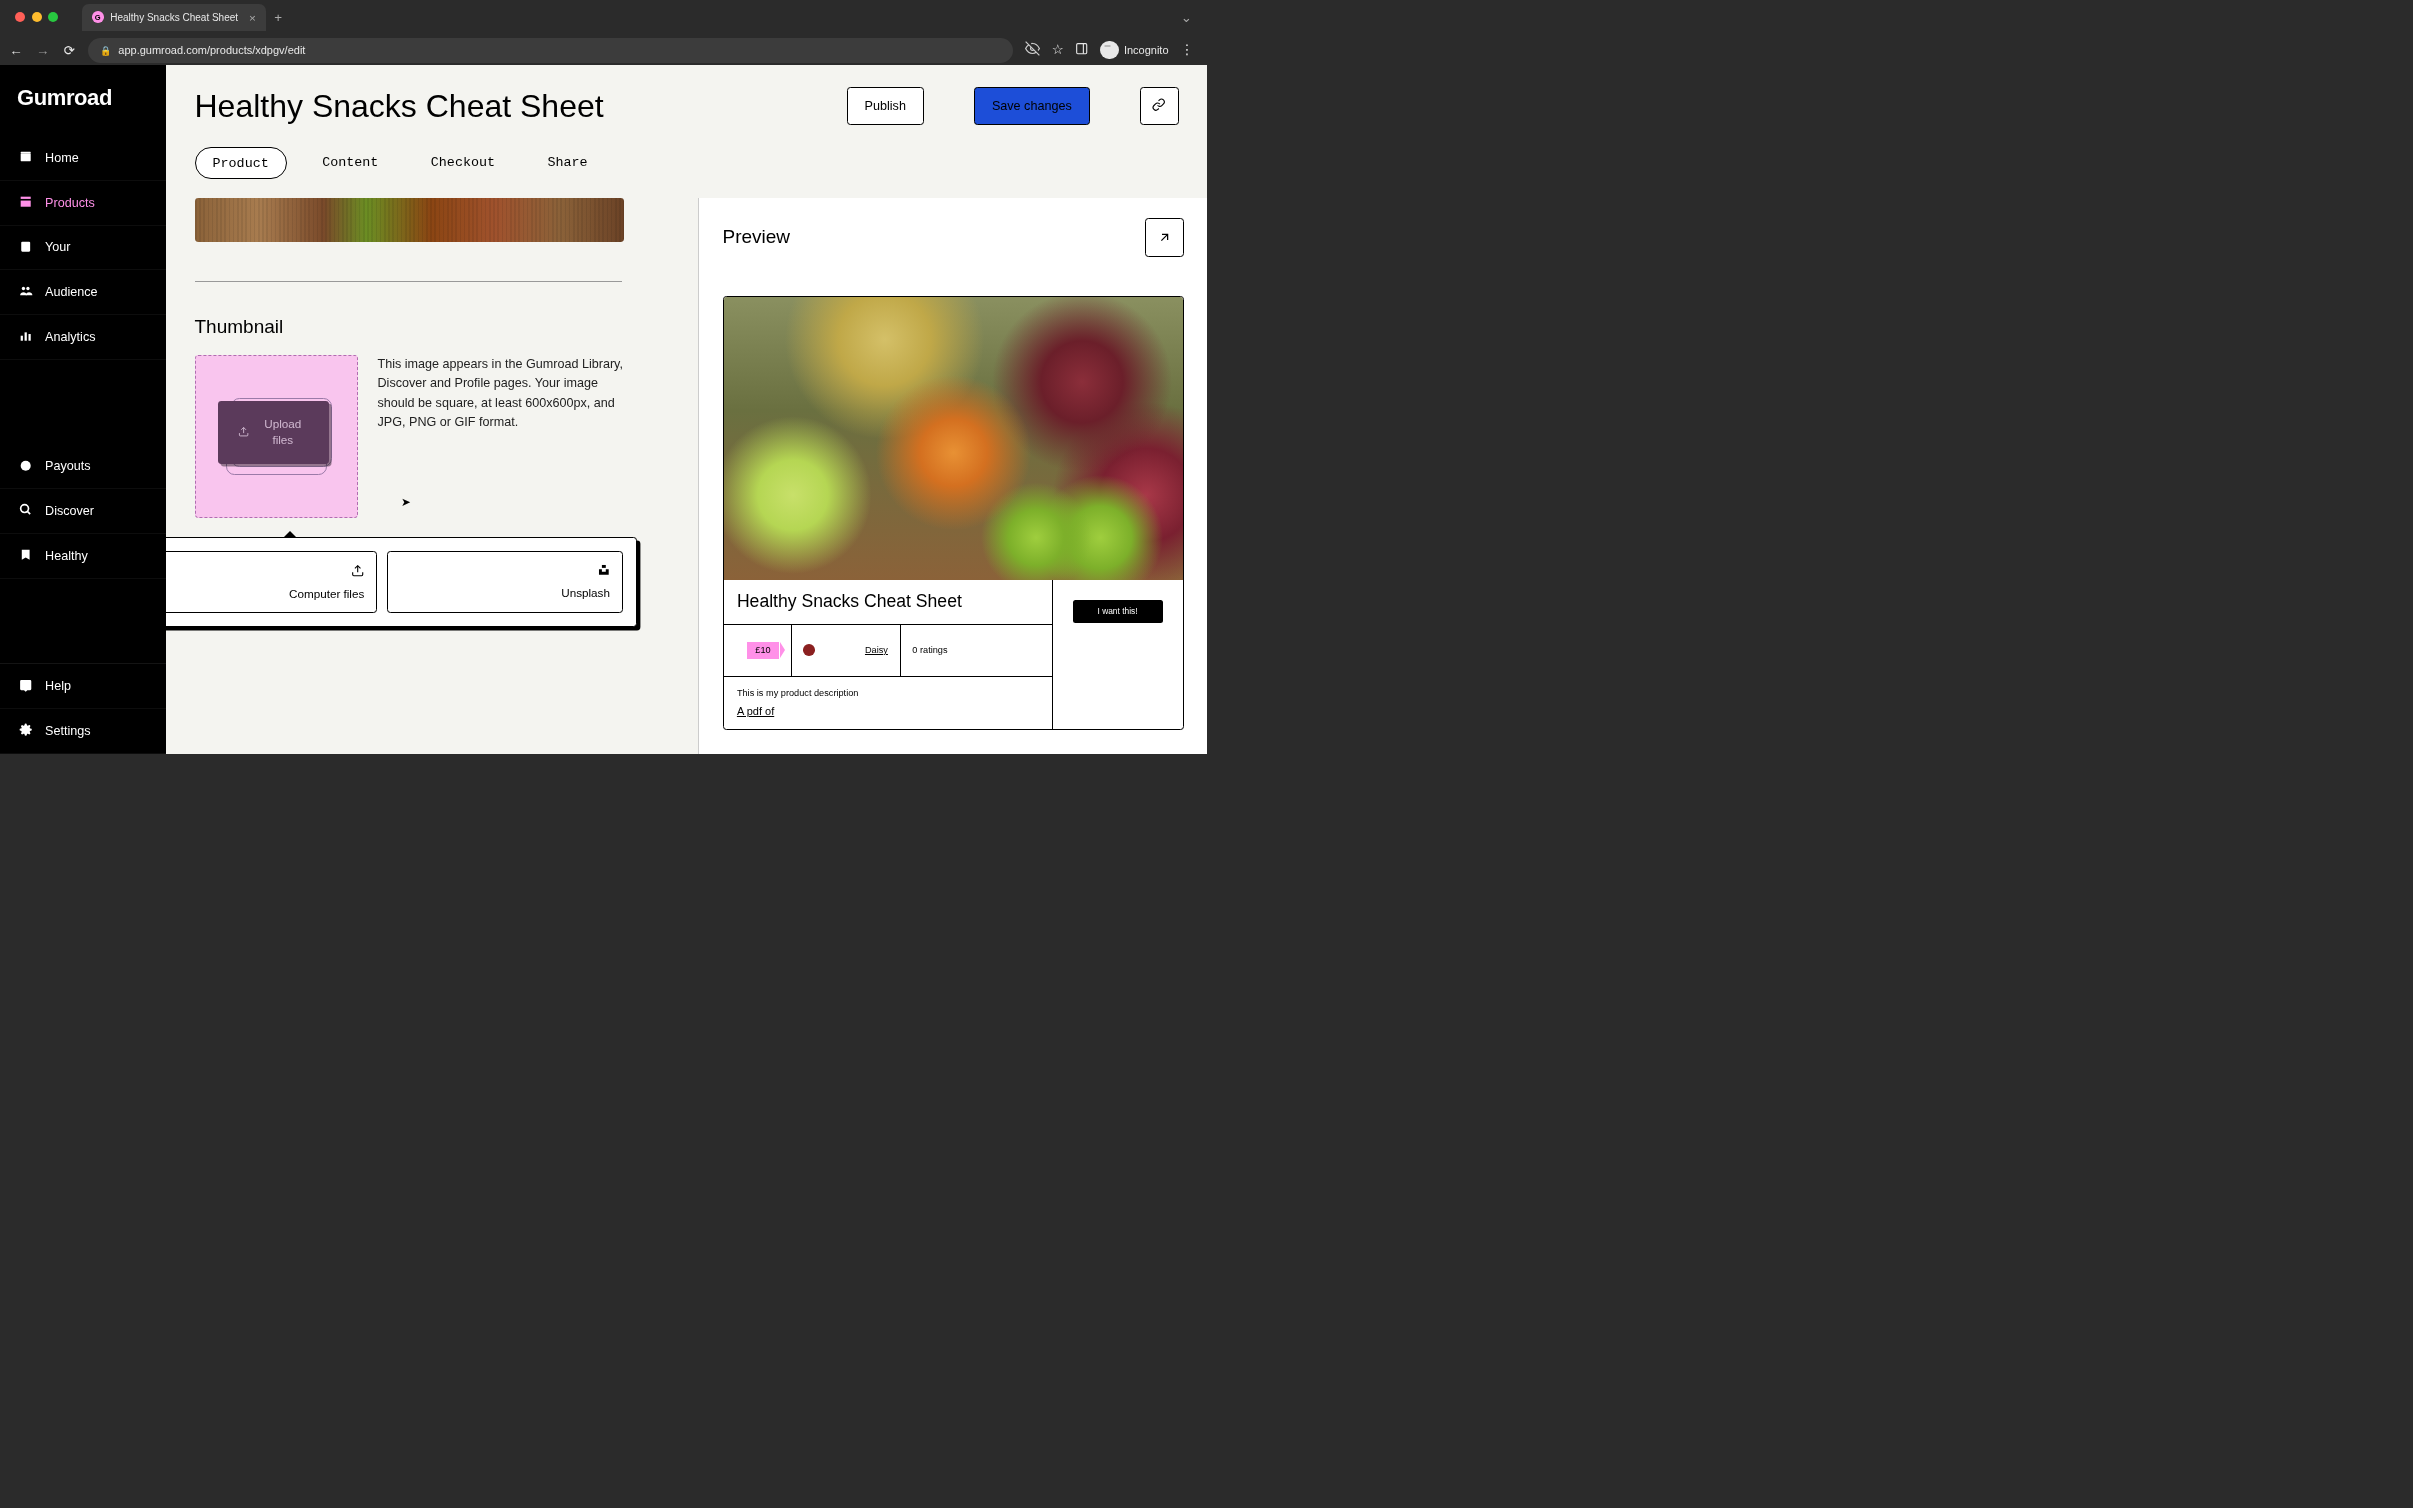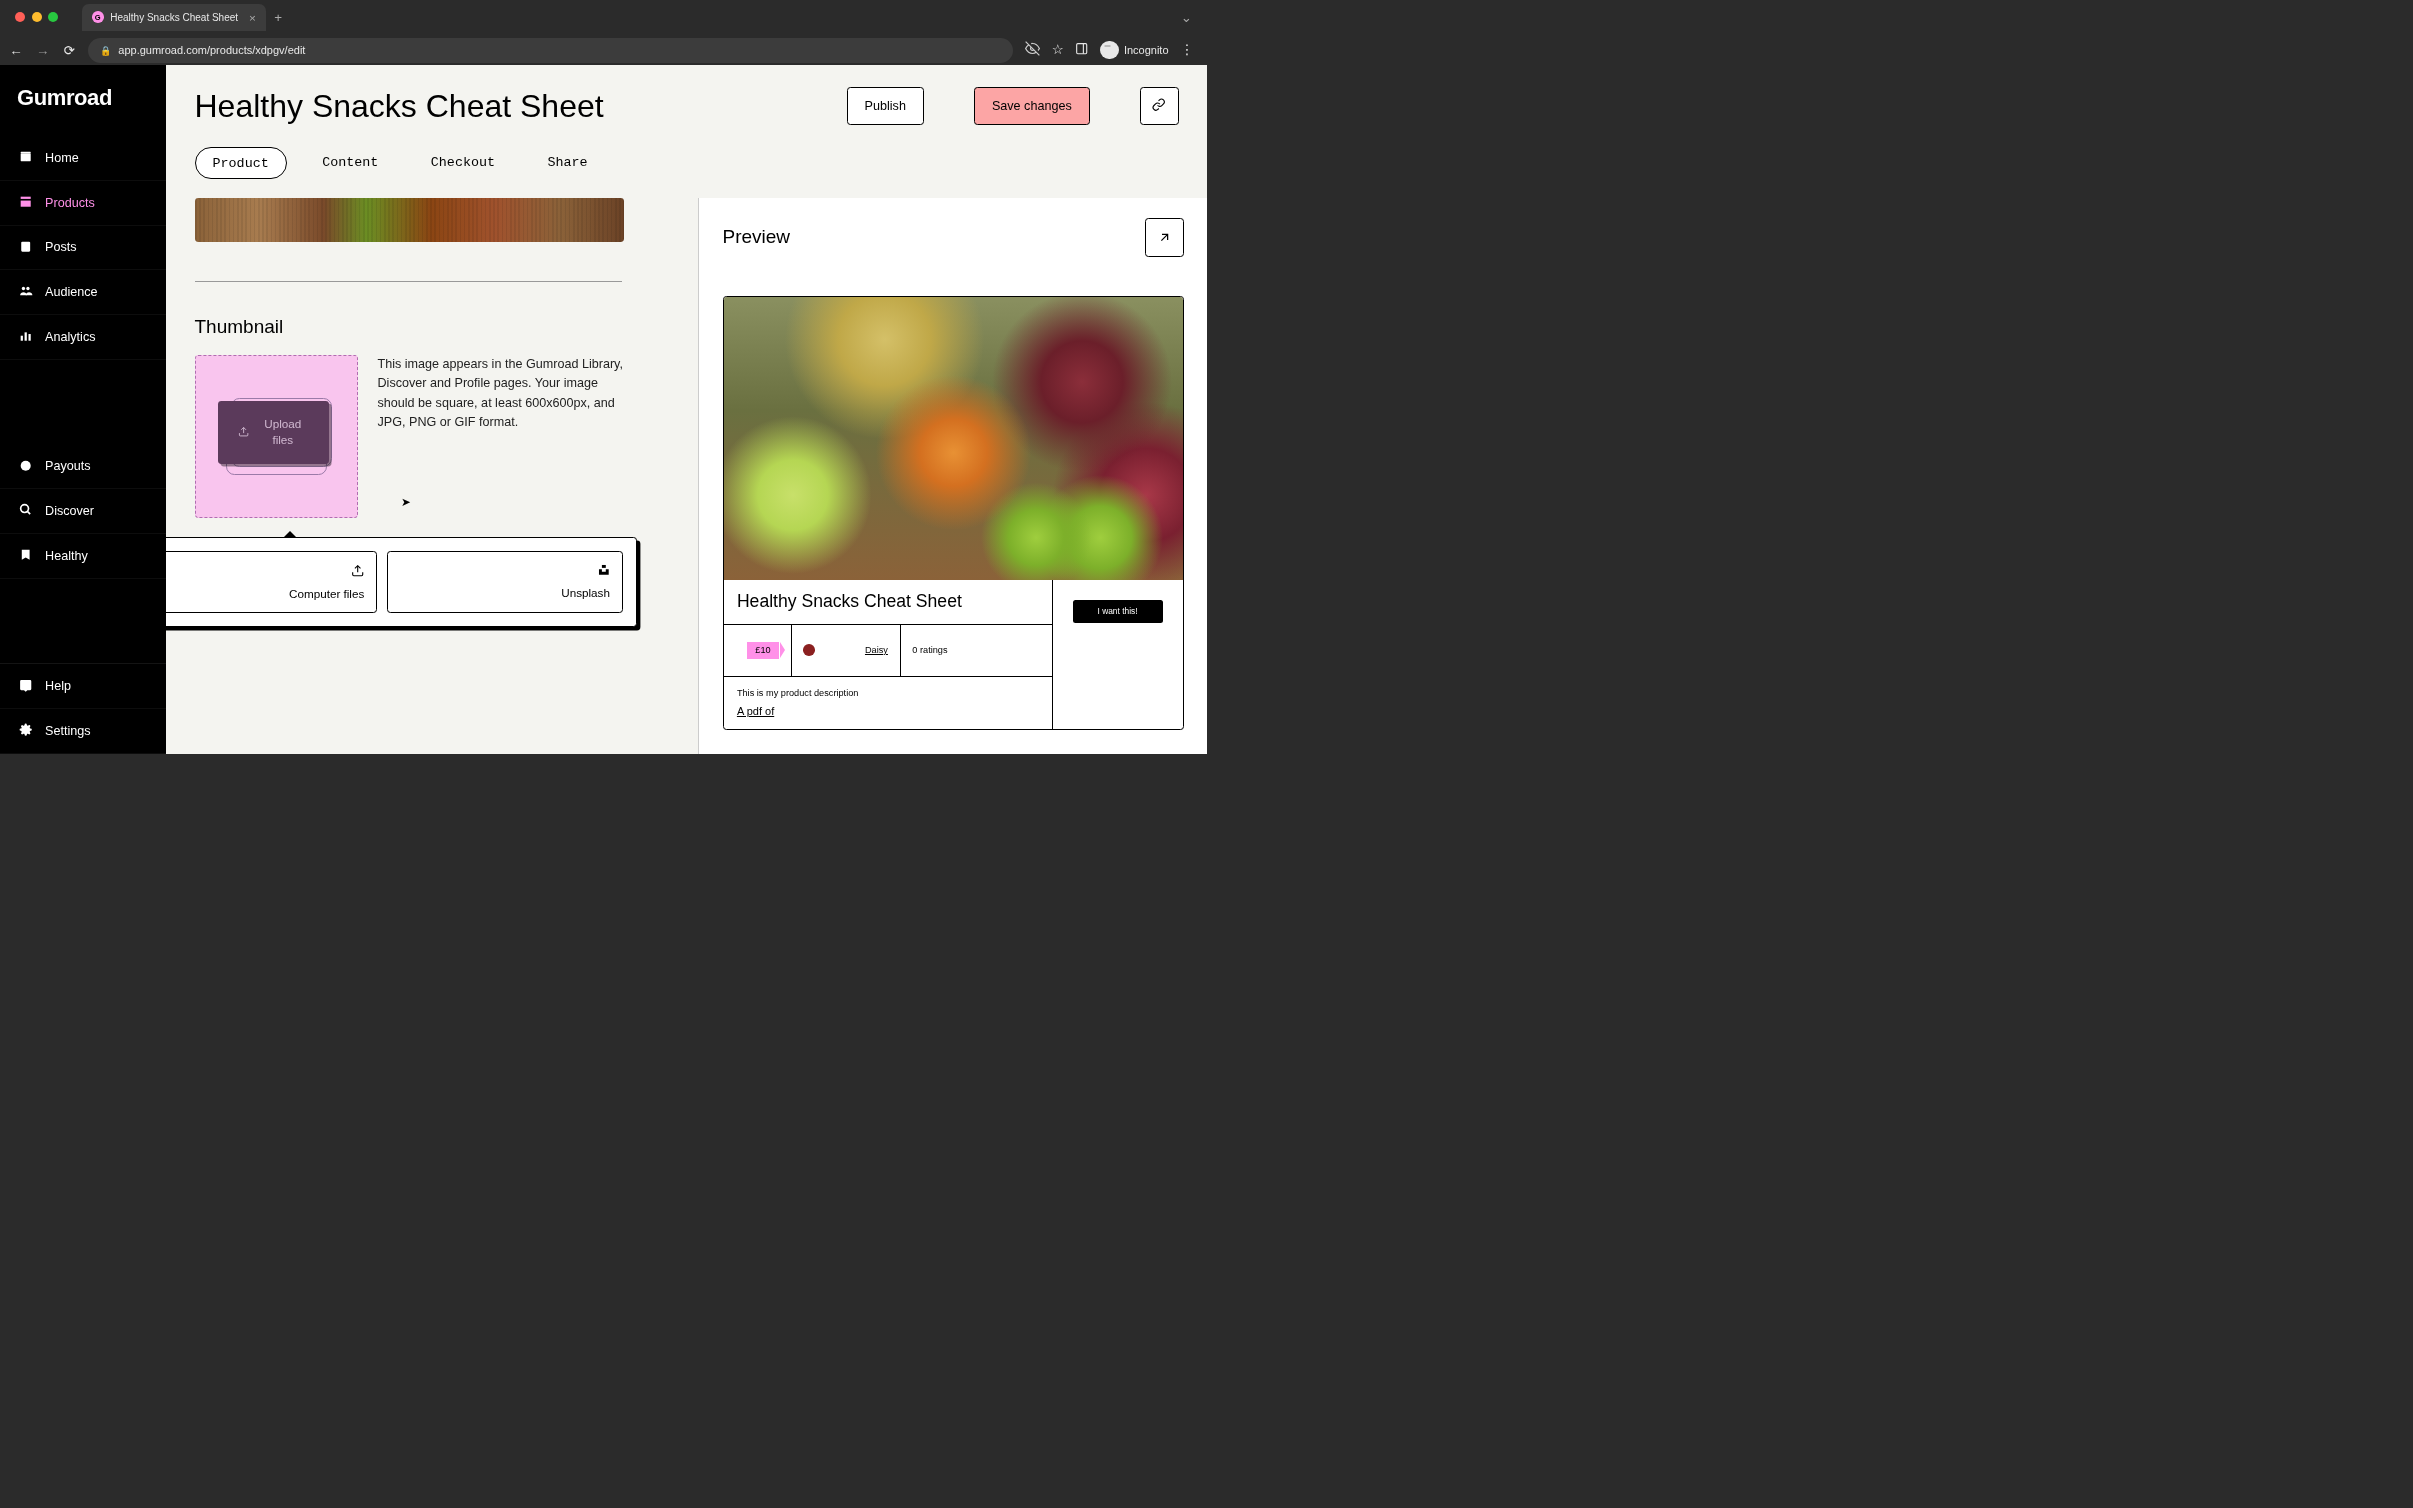--- a/index.html
+++ b/index.html
@@ -38,21 +38,21 @@
 .nav-spacer { flex: 1; border-bottom: none;}
 .nav-bottom { border-top: 0.8px solid rgba(255,255,255,0.08);}
 
 
 .main { flex: 1; display: flex; flex-direction: column; overflow: hidden; }
 .header { padding: 22px 28.5px 0; }
 .header-row { display: flex; align-items: center; }
 .page-title { font-size: 32px; font-weight: 500; flex: 1; }
 .header-actions { display: flex; gap: 10px; }
 .btn { border: 0.8px solid #000; background: #fff; padding: 10px 17px; font-size: 12.6px; border-radius: 3.4px; cursor: pointer; margin-left: 40px; }
-.btn.primary { background: #fca5a5; }
+.btn.primary { background: #1d4ed8; }
 .btn.icon-only { padding: 10px 11.7px; }
 .tabs { display: flex; gap: 18.4px; margin-top: 22px; }
 .tab-pill { padding: 7.5px 17px; border-radius: 17px; font-size: 13.4px; cursor: pointer; font-family: Liberation Mono, monospace; }
 .tab-pill.active { border: 0.8px solid #000; background: #fff; }
 
 .content-split { display: flex; flex: 1; overflow: hidden; margin-top: 18.4px; }
 .editor { width: 533px; border-right: 0.8px solid #ccc; padding: 0 25px 25px 28.5px; overflow: hidden; position: relative; }
 .cover-img { width: 429px; height: 44px; border-radius: 3.4px; overflow: hidden; background: linear-gradient(90deg, #8b6239 0%, #a87c4f 15%, #7a4a2a 30%, #6b8e23 40%, #8b4513 55%, #a0522d 70%, #8b6239 85%, #6b4226 100%); position: relative; }
 .cover-img::before { content:''; position:absolute; inset:0; background: repeating-linear-gradient(90deg, rgba(0,0,0,0.08) 0px, rgba(0,0,0,0.08) 1.7px, transparent 1.7px, transparent 4.2px); }
 .divider { border: none; border-top: 0.8px solid #999; margin: 39px 0 34px; width: 427px; }
@@ -166,21 +166,21 @@
         <span class="icon"><svg width="13.4" height="13.4" viewBox="0 0 24 24" fill="#ff90e8">
               <rect x="3" y="3" width="18" height="4"></rect>
               <rect x="3" y="10" width="18" height="11"></rect>
             </svg></span>
         <span>Products</span>
       </div>
       <div class="nav-item">
         <span class="icon"><svg width="13.4" height="13.4" viewBox="0 0 24 24" fill="#fff">
               <rect x="4" y="3" width="16" height="18" rx="2"></rect>
             </svg></span>
-        <span>Posts</span>
+        <span>Your</span>
       </div>
       <div class="nav-item">
         <span class="icon"><svg width="13.4" height="13.4" viewBox="0 0 24 24" fill="#fff">
               <circle cx="8" cy="8" r="3"></circle>
               <circle cx="16" cy="8" r="3"></circle>
               <path d="M2 20c0-3 3-5 6-5s6 2 6 5"></path>
               <path d="M12 20c0-3 3-5 6-5s6 2 6 5"></path>
             </svg></span>
         <span>Audience</span>
       </div>

